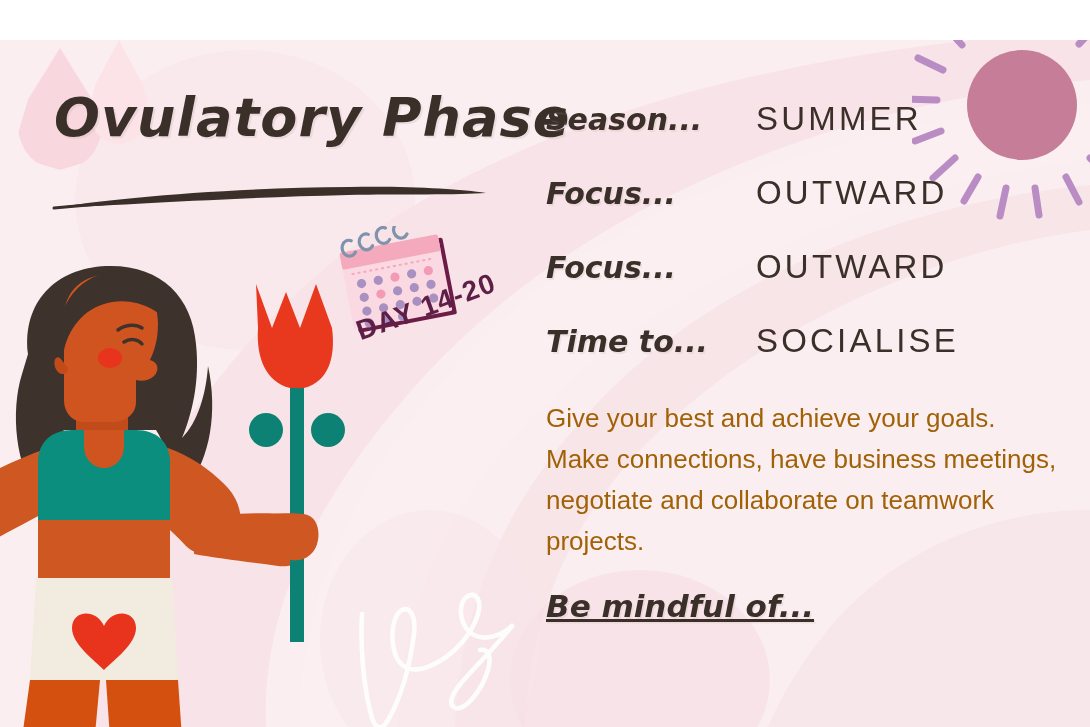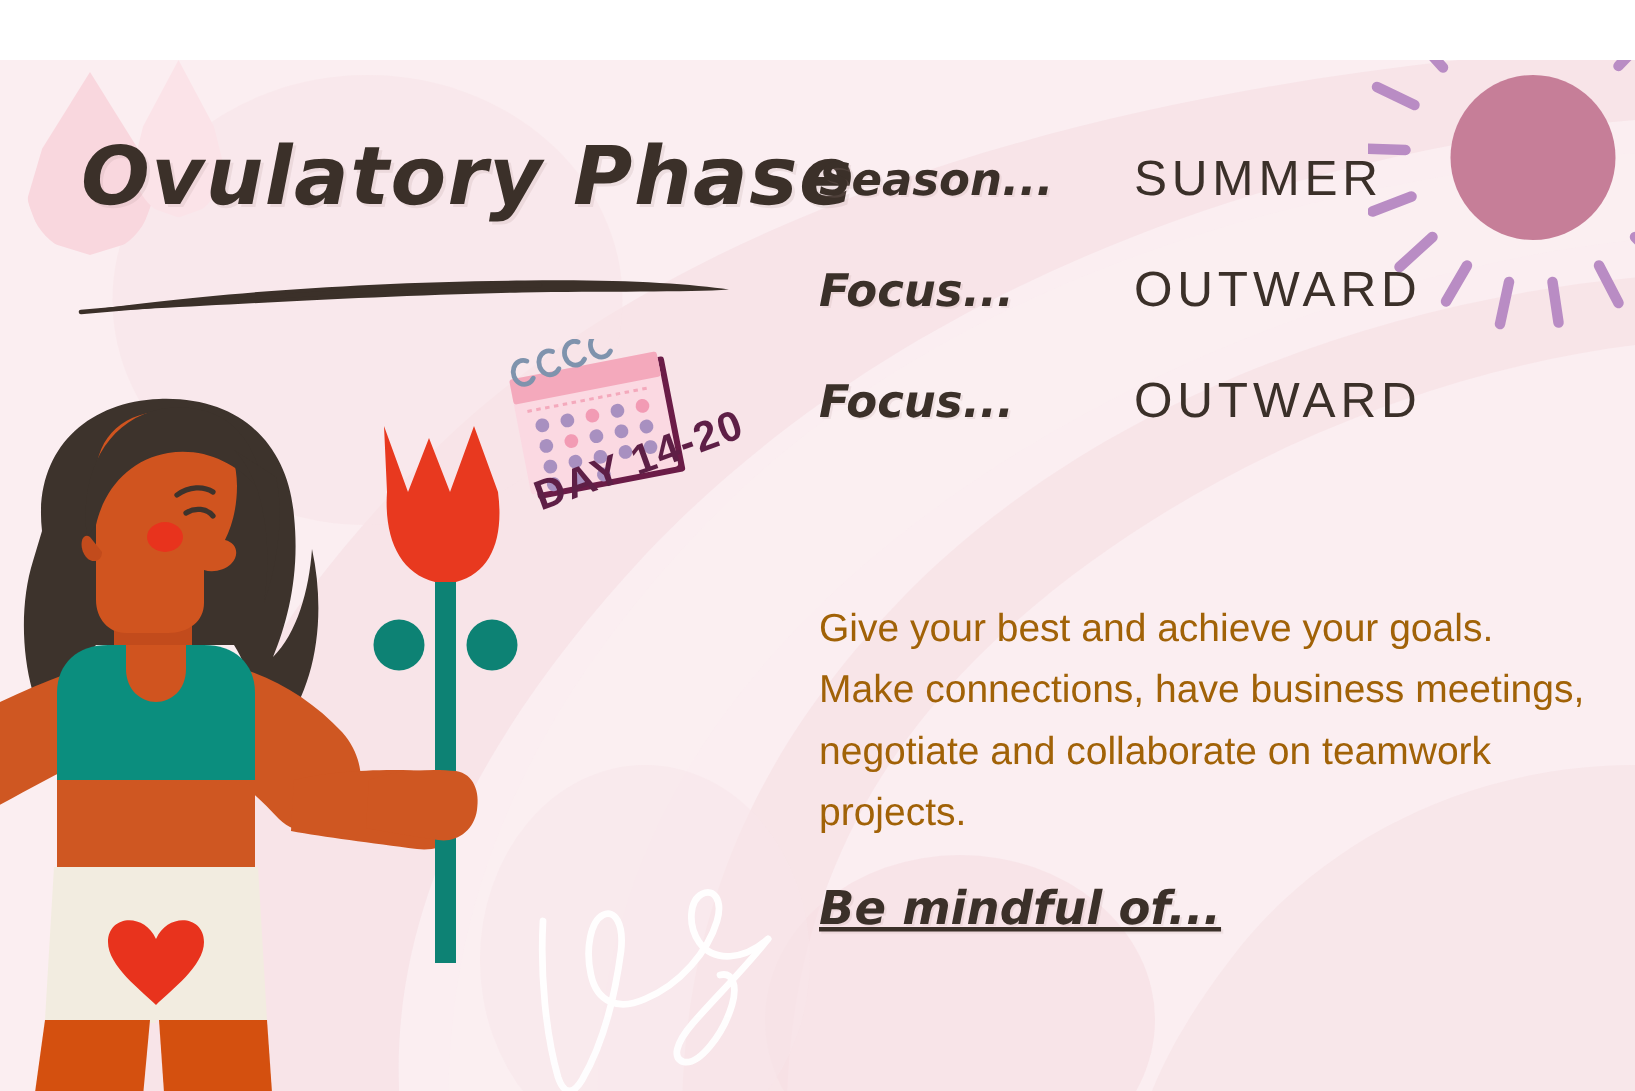--- a/index.html
+++ b/index.html
@@ -255,20 +255,24 @@
       <div class="attr-value">SUMMER</div>
     </div>
     <div class="attr-row">
       <div class="attr-label">Focus...</div>
       <div class="attr-value">OUTWARD</div>
     </div>
     <div class="attr-row">
       <div class="attr-label">Focus...</div>
       <div class="attr-value">OUTWARD</div>
     </div>
+    <div class="attr-row">
+      <div class="attr-label">Time to...</div>
+      <div class="attr-value">SOCIALISE</div>
+    </div>
   </div>
 
   <div class="body-text">Give your best and achieve your goals. Make connections, have business meetings, negotiate and collaborate on teamwork projects.</div>
 
   <div class="mindful-heading">Be mindful of...</div>
 
   <div class="calendar-wrap">
     <svg width="130" height="112" viewBox="0 0 130 112">
       <g transform="rotate(-11 65 56)">
 

